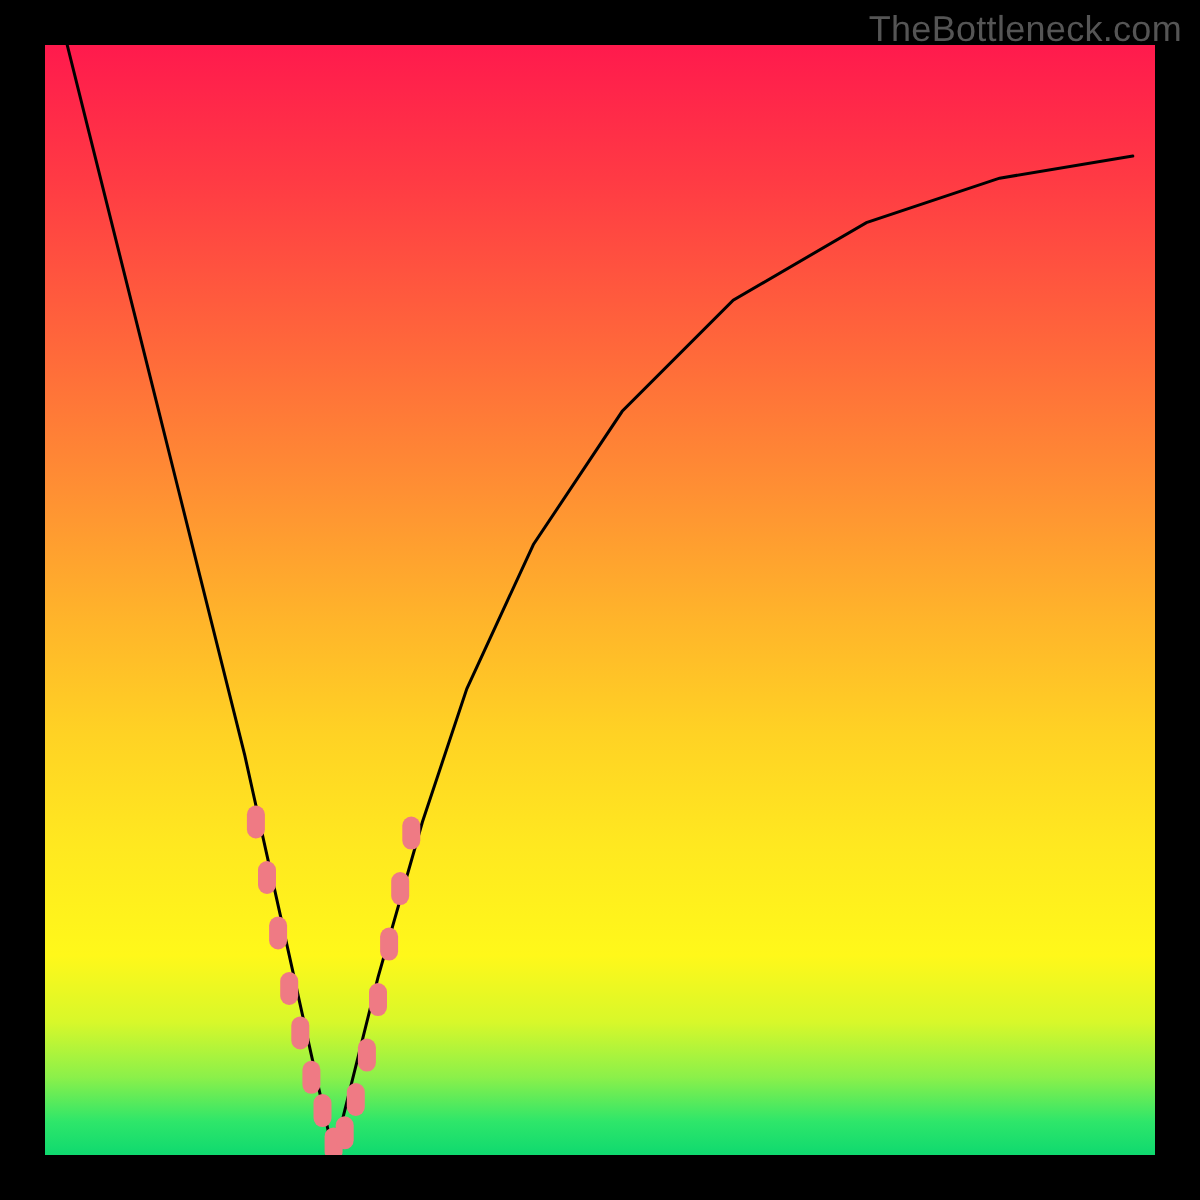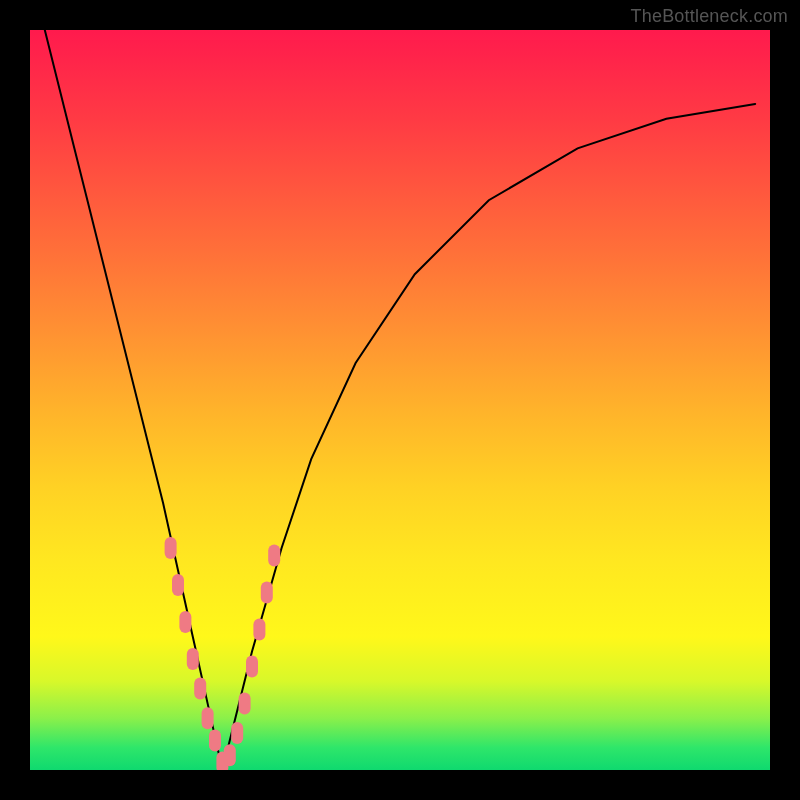--- a/index.html
+++ b/index.html
@@ -37,21 +37,21 @@
       #8bf04a 93%,
       #2ee66a 97%,
       #0fd96f 100%
     );
   }
   .watermark {
     position: absolute;
     top: 6px;
     right: 12px;
     color: #555;
-    font-size: 18px;
+    font-size: 24px;
     font-weight: 500;
     letter-spacing: 0.2px;
     user-select: none;
   }
   svg {
     position: absolute;
     inset: 0;
     display: block;
   }
 </style>

